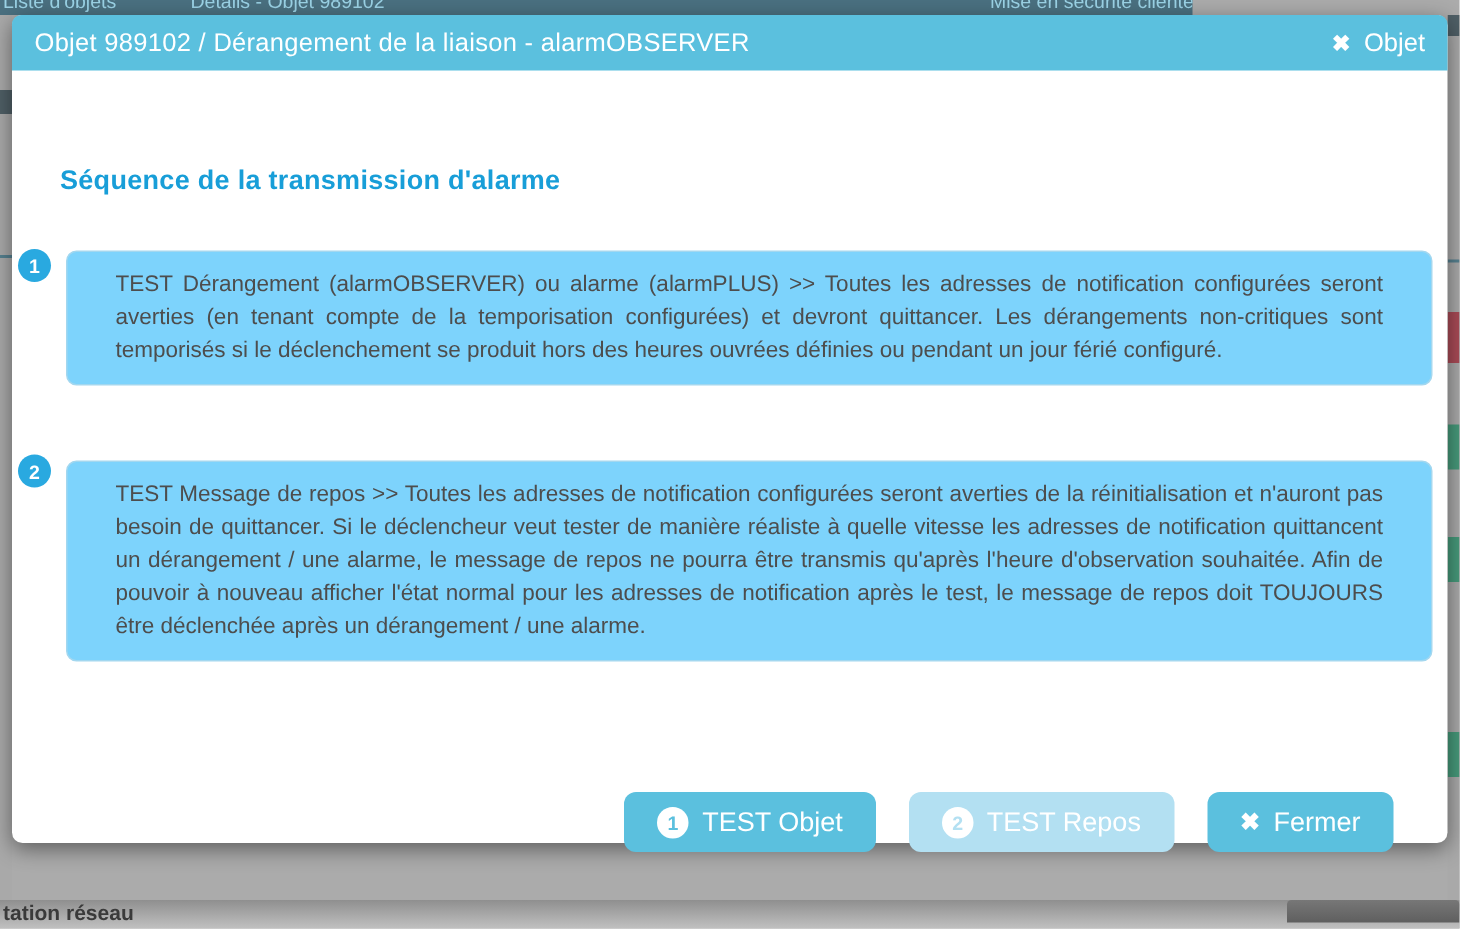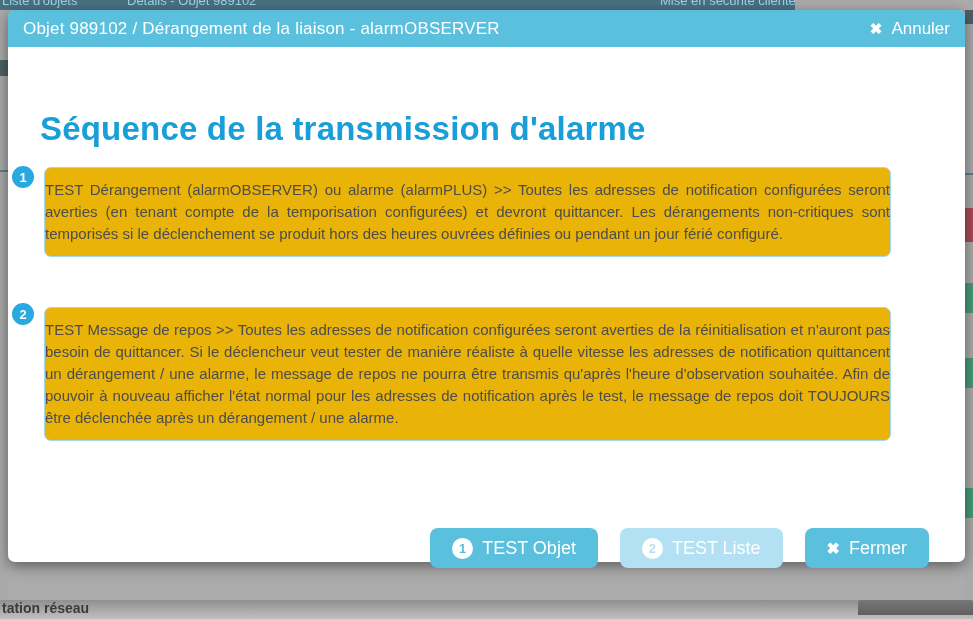--- a/index.html
+++ b/index.html
@@ -51,35 +51,35 @@
     font-size:17px;
   }
   .modal-title{letter-spacing:.2px;}
   .close-btn{
     margin-left:auto;display:flex;align-items:center;gap:9px;
     color:#fff;font-size:17px;cursor:pointer;user-select:none;
   }
   .close-btn .x{font-size:15px;font-weight:700;}
   .modal-heading{
     position:absolute;left:32px;top:100px;margin:0;
-    font-size:33px;font-weight:700;color:#189ed8;letter-spacing:.2px;
+    font-size:18px;font-weight:700;color:#189ed8;letter-spacing:.2px;
   }
   .step-badge{
     position:absolute;width:22px;height:22px;border-radius:50%;
     background:#29a9e0;color:#fff;font-size:13px;font-weight:700;
     display:flex;align-items:center;justify-content:center;
   }
   #badge-1{left:4px;top:156px;}
   #badge-2{left:4px;top:293px;}
   .step-box{
     position:absolute;left:36px;width:845px;
     border:1px solid #a3d7ef;border-radius:7px;
-    padding:11px 0;
+    padding:11px 32px;
     font-size:15px;line-height:22px;color:#4d4d4d;
-    text-align:justify;background:#eab308;
+    text-align:justify;background:#7dd3fc;
   }
   #box-1{top:157px;min-height:64px;}
   #box-2{top:297px;min-height:108px;}
   .footer{
     position:absolute;right:36px;top:518px;
     display:flex;gap:22px;align-items:center;
   }
   .btn{
     height:40px;border:none;border-radius:8px;cursor:pointer;
     background:#5bc0de;color:#fff;font-size:18px;
@@ -124,40 +124,40 @@
   <span class="txt">tation réseau</span>
   <span class="btnfrag"></span>
 </div>
 
 <div class="modal">
 
   <div class="modal-header">
     <span class="modal-title">Objet 989102 / Dérangement de la liaison - alarmOBSERVER</span>
     <span class="close-btn">
       <span class="x">✖</span>
-      <span>Annuler</span>
+      <span>Objet</span>
     </span>
   </div>
 
   <h1 class="modal-heading">Séquence de la transmission d'alarme</h1>
 
   <div class="step-badge" id="badge-1">1</div>
   <div class="step-box" id="box-1">TEST Dérangement (alarmOBSERVER) ou alarme (alarmPLUS) &gt;&gt; Toutes les adresses de notification configurées seront averties (en tenant compte de la temporisation configurées) et devront quittancer. Les dérangements non-critiques sont temporisés si le déclenchement se produit hors des heures ouvrées définies ou pendant un jour férié configuré.</div>
 
   <div class="step-badge" id="badge-2">2</div>
   <div class="step-box" id="box-2">TEST Message de repos &gt;&gt; Toutes les adresses de notification configurées seront averties de la réinitialisation et n'auront pas besoin de quittancer. Si le déclencheur veut tester de manière réaliste à quelle vitesse les adresses de notification quittancent un dérangement / une alarme, le message de repos ne pourra être transmis qu'après l'heure d'observation souhaitée. Afin de pouvoir à nouveau afficher l'état normal pour les adresses de notification après le test, le message de repos doit TOUJOURS être déclenchée après un dérangement / une alarme.</div>
 
   <div class="footer">
     <button class="btn">
       <span class="num">1</span>
       <span>TEST Objet</span>
     </button>
     <button class="btn disabled">
       <span class="num">2</span>
-      <span>TEST Liste</span>
+      <span>TEST Repos</span>
     </button>
     <button class="btn">
       <span class="x">✖</span>
       <span>Fermer</span>
     </button>
   </div>
 
 </div>
 
 </body></html>

